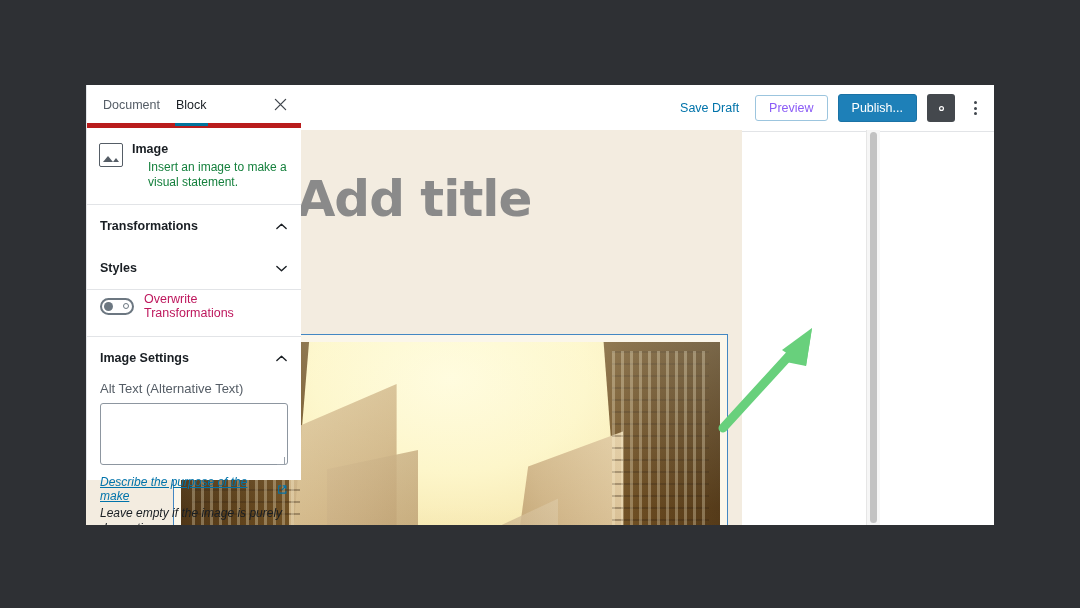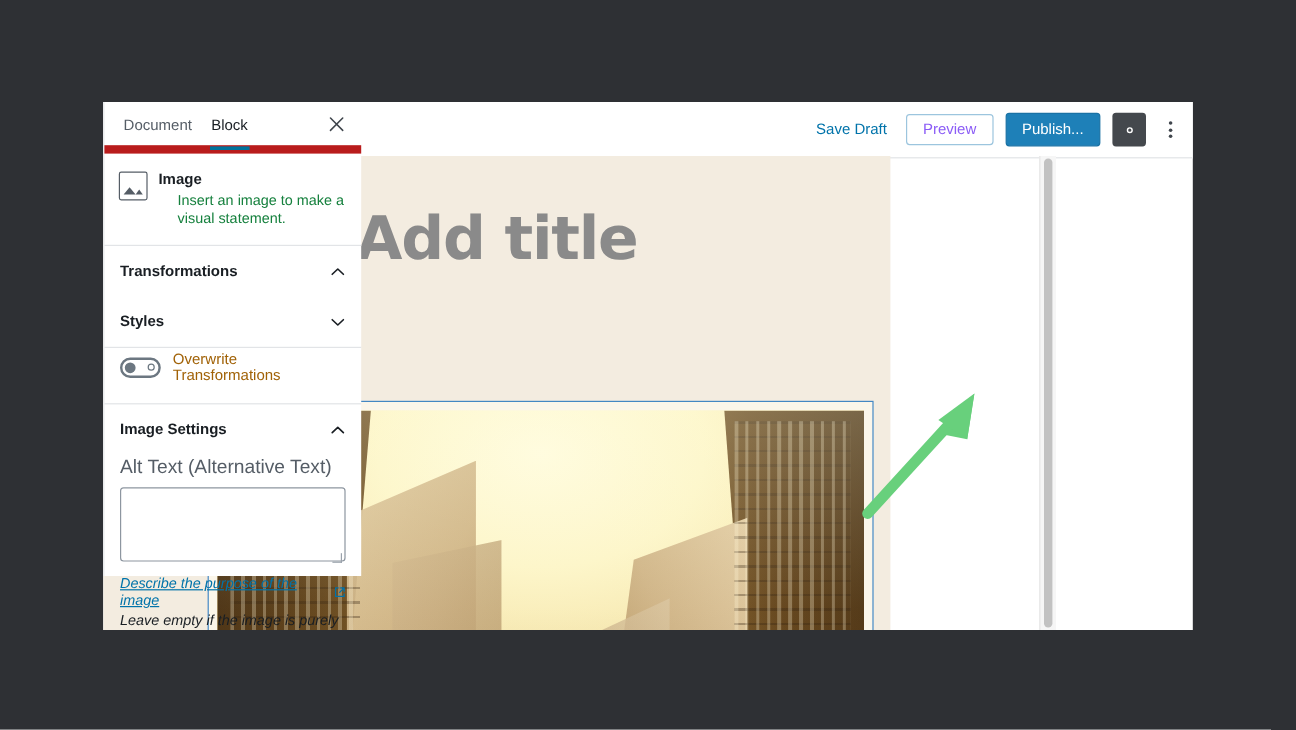--- a/index.html
+++ b/index.html
@@ -122,21 +122,21 @@
   }
   .scrollbar .thumb{
     position:absolute;left:3px;top:2px;width:7px;height:391px;
     background:#c2c2c2;border-radius:4px;
   }
   .sb{
     position:absolute;left:0;top:0;width:215px;height:395px;background:#fff;
     border-left:1px solid #e2e4e7;box-sizing:border-box;
   }
   .sb-tabs{
-    display:flex;align-items:center;height:43px;border-bottom:7px solid #b91c1c;
+    display:flex;align-items:center;height:43px;border-bottom:5px solid #b91c1c;
     padding:0 8px;box-sizing:border-box;position:relative;
   }
   .sb-tab{
     font-size:12.5px;color:#555d66;background:none;border:none;cursor:pointer;
     padding:14px 8px 13px;position:relative;
   }
   .sb-tab.active{color:#191e23;font-weight:normal;}
   .sb-tab.active:after{
     content:"";position:absolute;left:7px;right:7px;bottom:-1px;height:3px;background:#00739c;
   }
@@ -174,22 +174,22 @@
     width:34px;height:17px;border-radius:9px;border:2px solid #6c7781;background:#fff;
     position:relative;flex:0 0 34px;cursor:pointer;box-sizing:border-box;
   }
   .toggle .knob{
     position:absolute;left:2px;top:2px;width:9px;height:9px;border-radius:50%;background:#6c7781;
   }
   .toggle .off{
     position:absolute;right:3px;top:3.5px;width:6px;height:6px;border-radius:50%;
     border:1.5px solid #6c7781;box-sizing:border-box;
   }
-  .toggle-label{font-size:12.5px;color:#a16207;}
-  .field-label{font-size:16px;color:#555d66;display:block;margin:2px 0 7px;}
+  .toggle-label{font-size:12.5px;color:#be185d;}
+  .field-label{font-size:13px;color:#555d66;display:block;margin:2px 0 7px;}
   .alt-input{
     width:100%;height:62px;border:1px solid #8d96a0;border-radius:3px;background:#fff;
     box-sizing:border-box;resize:none;font-family:"Liberation Sans",sans-serif;font-size:12px;
     padding:6px 7px;color:#191e23;position:relative;
   }
   .ta-wrap{position:relative;}
   .ta-wrap:after{
     content:"";position:absolute;right:3px;bottom:4px;width:7px;height:7px;
     border-right:1px solid #9aa2ab;border-bottom:1px solid #9aa2ab;
     transform:skewX(0deg);pointer-events:none;
@@ -328,21 +328,21 @@
       <svg class="chev" viewBox="0 0 14 14">
         <path d="M2 9.2 L7 4.5 L12 9.2" fill="none" stroke="#191e23" stroke-width="1.5" stroke-linecap="round" stroke-linejoin="round"></path>
       </svg>
     </div>
     <div class="panel-body">
       <label class="field-label">Alt Text (Alternative Text)</label>
       <div class="ta-wrap">
         <textarea class="alt-input" placeholder="" style=""></textarea>
       </div>
       <a class="help-link">
-        <span>Describe the purpose of the image</span>
+        <span>Describe the purpose of the make</span>
         <svg width="11" height="11" viewBox="0 0 14 14">
           <path d="M5.5 2.2 H2.2 V11.8 H11.8 V8.5" fill="none" stroke="#0073aa" stroke-width="1.4" stroke-linejoin="round"></path>
           <path d="M8 2.2 H11.8 V6 M11.8 2.2 L6.8 7.2" fill="none" stroke="#0073aa" stroke-width="1.4" stroke-linecap="round" stroke-linejoin="round"></path>
         </svg>
       </a>
       <div class="help-text">Leave empty if the image is purely decorative.</div>
     </div>
   </div>
 </div>
 

